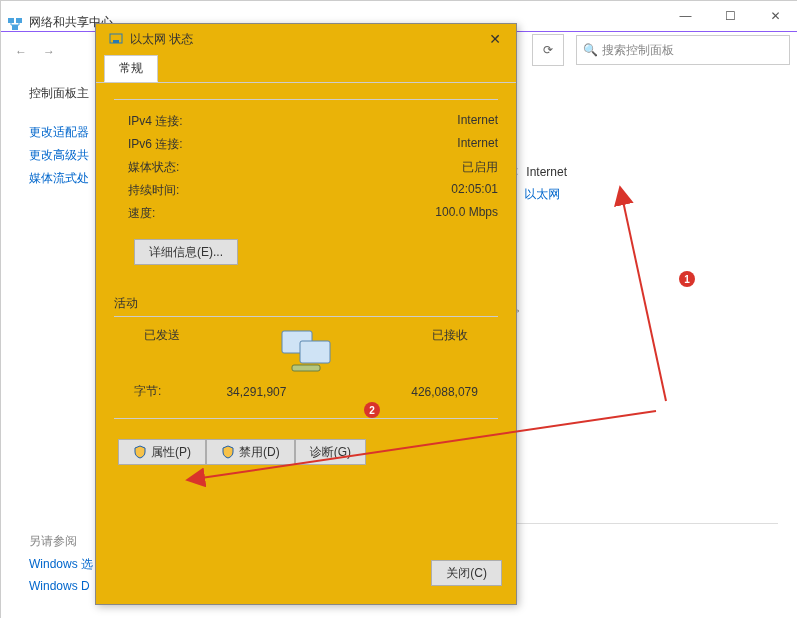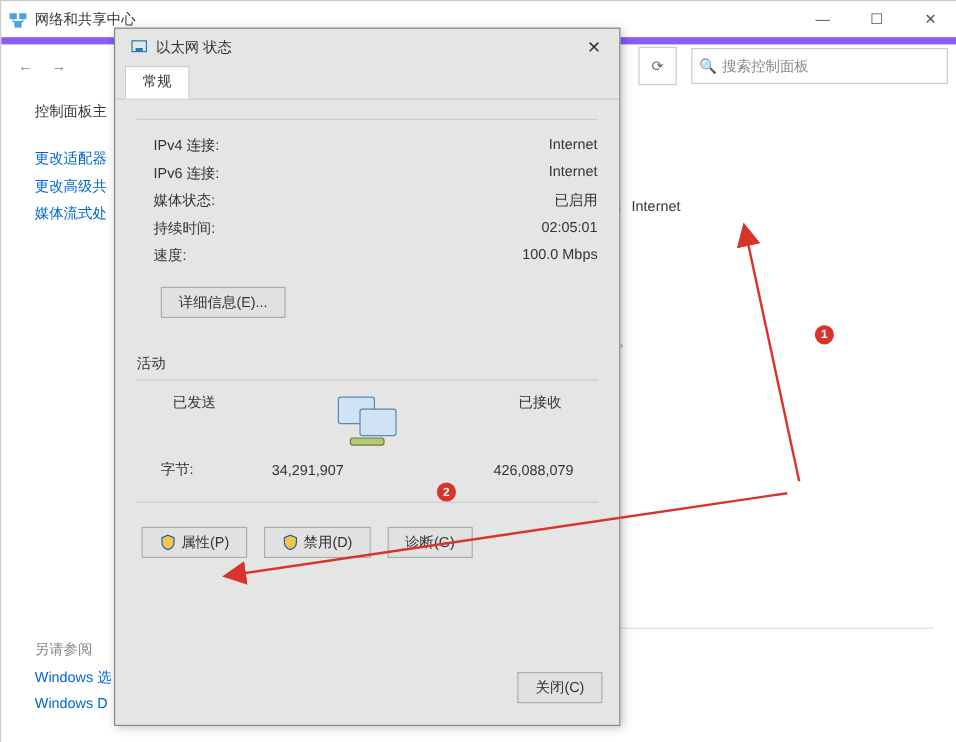--- a/index.html
+++ b/index.html
@@ -1,17 +1,17 @@
 <!DOCTYPE html>
 <html><head>
 <meta charset="utf-8">
 <style>
   html,body{margin:0;padding:0;font-family:"Microsoft YaHei","Segoe UI",sans-serif;font-size:12px;color:#333;background:#fff}
   .app{position:relative;width:797px;height:618px;border:1px solid #ccc;overflow:hidden}
-  .titlebar{height:30px;display:flex;align-items:center;border-bottom:6px solid #8b5cf6}
+  .titlebar{height:30px;display:flex;align-items:flex-end;border-bottom:1px solid #8b5cf6}
   .tb-icon{width:16px;height:16px;margin:0 6px}
   .tb-title{flex:1;font-size:12px;color:#333}
   .wbtn{width:45px;height:30px;display:flex;align-items:center;justify-content:center;color:#555}
   .toolbar{height:36px;display:flex;align-items:center;padding:0 8px;gap:4px}
   .nav-arrow{width:24px;height:24px;display:flex;align-items:center;justify-content:center;color:#888}
   .round-btn{width:30px;height:30px;border:1px solid #ccc;display:flex;align-items:center;justify-content:center;color:#666;margin-left:4px}
   .search{flex:0 0 200px;height:28px;border:1px solid #ccc;display:flex;align-items:center;padding:0 6px;color:#888;margin-left:8px}
   .search .sicon{margin-right:4px}
   .content{position:absolute;left:0;right:0;top:68px;bottom:0;display:flex}
   .leftnav{width:90px;padding:10px 0 0 28px}
@@ -19,32 +19,32 @@
   .link.bold{color:#333}
   .leftnav .spacer{height:330px}
   .leftnav .see{color:#888;margin-top:10px}
   .mainarea{flex:1;padding:10px 18px;position:relative}
   .info-row{margin:6px 0;display:flex;align-items:center;gap:8px}
   .info-lbl{color:#333}
   .info-val{color:#333}
   .eth-link{color:#0066cc;cursor:pointer}
   .hint{color:#555;margin-top:96px}
   
-  .dlg{position:absolute;left:94px;top:22px;width:420px;height:580px;background:#e5e5e5;border:1px solid #888;box-shadow:2px 2px 8px rgba(0,0,0,.25)}
+  .dlg{position:absolute;left:94px;top:22px;width:420px;height:580px;background:#eab308;border:1px solid #888;box-shadow:2px 2px 8px rgba(0,0,0,.25)}
   .dlg-title{height:30px;display:flex;align-items:center;padding:0 6px}
   .dlg-title .t{flex:1;font-size:12px}
   .dlg-close{width:30px;height:24px;display:flex;align-items:center;justify-content:center;font-size:14px;cursor:pointer}
   .tabs{height:28px;border-bottom:1px solid #ccc;display:flex;align-items:flex-start;padding-left:8px}
   .tab{border:1px solid #ccc;border-bottom:1px solid #fff;background:#fff;padding:4px 14px;position:relative;top:1px;cursor:pointer}
   .dlg-body{padding:12px 18px}
   .group-title{color:#333;margin-bottom:4px}
   .hr{height:1px;background:#ccc;margin:4px 0 10px}
   .kv{display:flex;justify-content:space-between;padding:3px 0 3px 14px}
   .btn{display:inline-flex;align-items:center;justify-content:center;height:24px;padding:0 14px;border:1px solid #adadad;background:#e1e1e1;cursor:pointer;font-size:12px}
-  .btn-row{display:flex;gap:14px;padding:10px 0 0 4px}
+  .btn-row{display:flex;padding:10px 0 0 4px}
   .detail-btn{margin:14px 0 0 20px}
   .activity-hdr{display:flex;justify-content:space-between;padding:0 30px;margin-top:8px}
   .activity-vals{display:flex;align-items:center;justify-content:space-between;padding:0 20px;margin-top:8px}
   .bytes-lbl{width:50px}
   .monitor{width:64px;height:48px;display:flex;align-items:center;justify-content:center;position:relative}
   .badge{position:absolute;width:16px;height:16px;border-radius:50%;background:#d9342b;color:#fff;font-size:10px;display:flex;align-items:center;justify-content:center;font-weight:bold}
   .badge1{left:678px;top:270px}
   .badge2{left:363px;top:401px}
   .shield{width:14px;height:14px;margin-right:4px}
   .dlg-footer{position:absolute;right:14px;bottom:18px}
@@ -96,20 +96,28 @@
       <div class="link">Windows D</div>
     </div>
 
     <div class="mainarea">
       <div style="height:78px"></div>
       <div style="margin-left:330px">
         <div class="info-row">
           <span class="info-lbl">访问类型:</span>
           <span class="info-val">Internet</span>
         </div>
+        <div class="info-row">
+          <span class="info-lbl">连接:</span>
+          <svg class="net-ico" viewBox="0 0 14 14">
+              <rect x="2" y="3" width="10" height="8" fill="none" stroke="#2a7ab0"></rect>
+              <rect x="4" y="8" width="6" height="3" fill="#2a7ab0"></rect>
+            </svg>
+          <span class="eth-link">以太网</span>
+        </div>
       </div>
       <div class="hint" style="margin-left:330px">或接入点。</div>
       <div style="margin-left:330px;margin-top:40px">息。</div>
       <div class="sep"></div>
     </div>
   </div>
 
   <div class="dlg">
     <div class="dlg-title">
       <svg class="tb-icon" viewBox="0 0 16 16">

